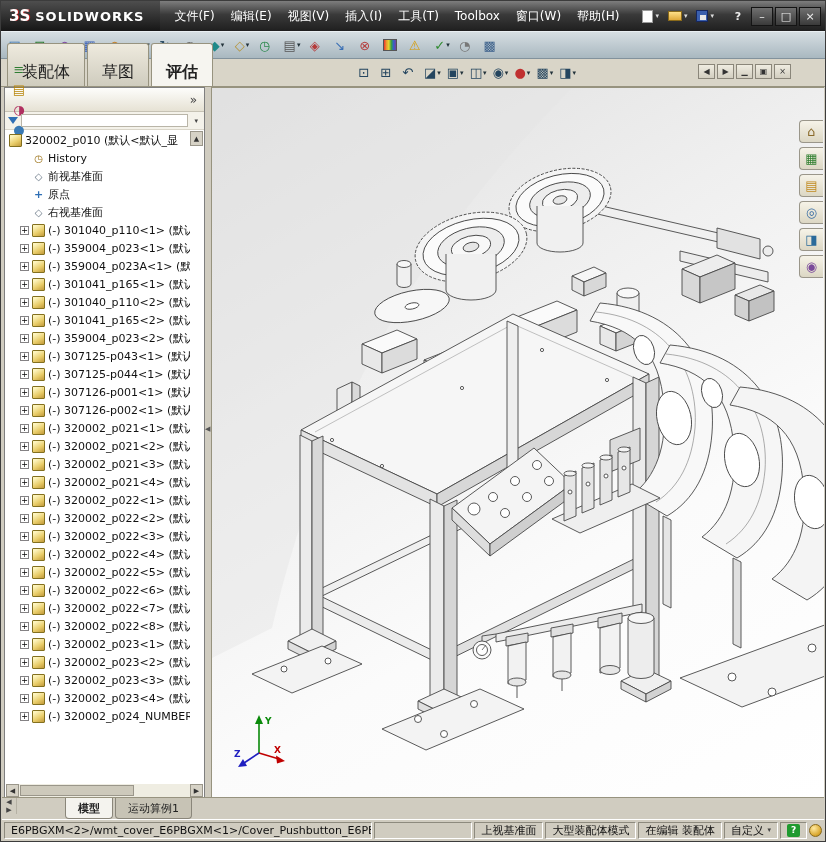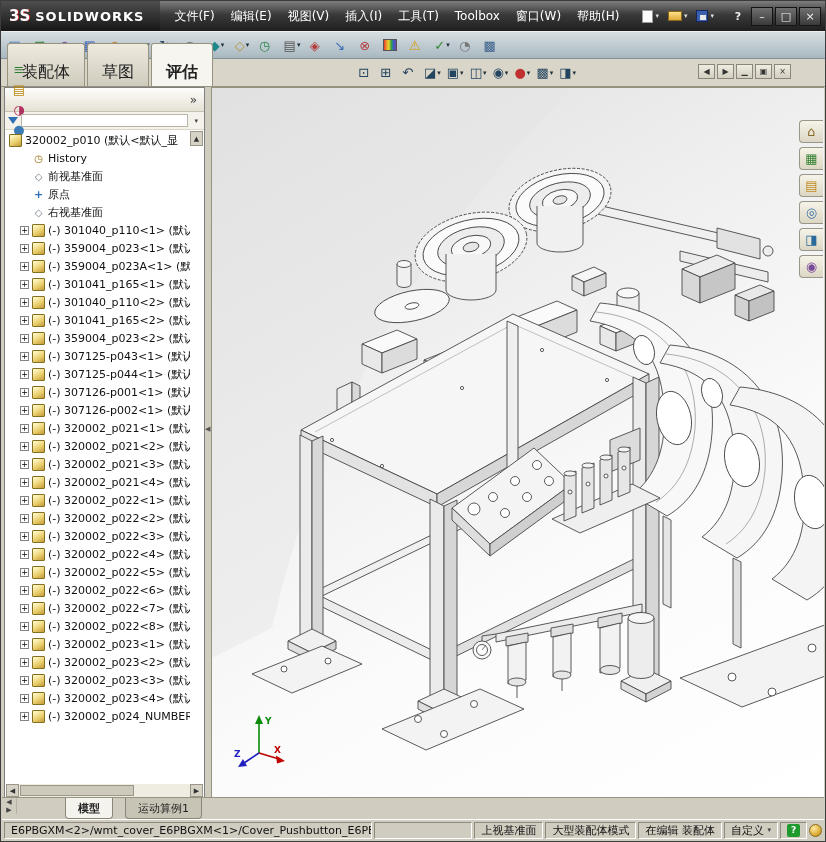--- a/index.html
+++ b/index.html
@@ -118,21 +118,21 @@
     font-size:13px; background:linear-gradient(#f6f3e8,#dcd7c4); border:1px solid #9a968a;
     border-right:none; border-radius:4px 0 0 4px; }
   .triad { position:absolute; left:20px; bottom:26px; }
   
   .modelbar { position:absolute; left:1px; right:1px; bottom:22px; height:22px;
     background:#d0ccc0; border-top:1px solid #97937f; display:flex; align-items:stretch; }
   .mnav { width:15px; display:flex; align-items:center; justify-content:center;
     font-size:7px; color:#444; border-right:1px solid #b5b1a4; }
   .mtab-space { width:48px; }
   .mtab { padding:3px 12px 0; font-size:11px; color:#222; background:#c7c3b5;
-    border:1px solid #8a867a; border-top:none; border-radius:0 0 4px 4px; margin-right:12px; }
+    border:1px solid #8a867a; border-top:none; border-radius:0 0 4px 4px; margin-right:2px; }
   .mtab.active { background:#f4f3ee; font-weight:bold; }
   
   .statusbar { position:absolute; left:1px; right:1px; bottom:1px; height:21px;
     background:#d0ccc0; display:flex; align-items:center; gap:2px; padding:0 2px;
     font-size:11px; border-top:1px solid #fff; }
   .seg { height:17px; display:flex; align-items:center; padding:0 6px; white-space:nowrap;
     border:1px solid; border-color:#8d8a7e #ffffff #ffffff #8d8a7e; overflow:hidden; }
   .seg.path { flex:0 0 368px; }
   .seg.grow { flex:1; }
   .helpbox { width:13px; height:13px; background:#1f9a2f; color:#fff; font-size:9px; font-weight:bold;

